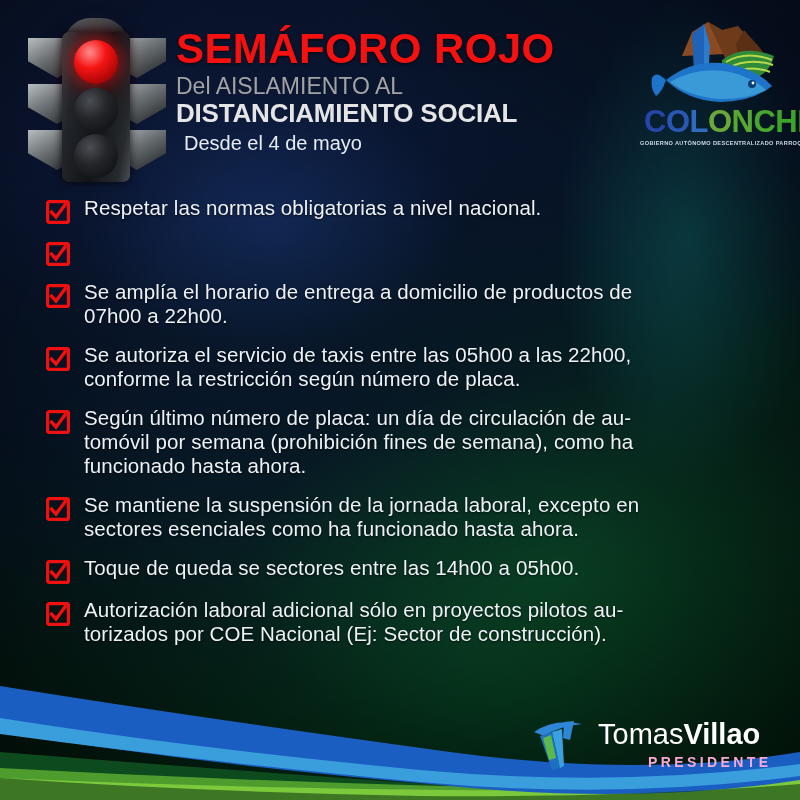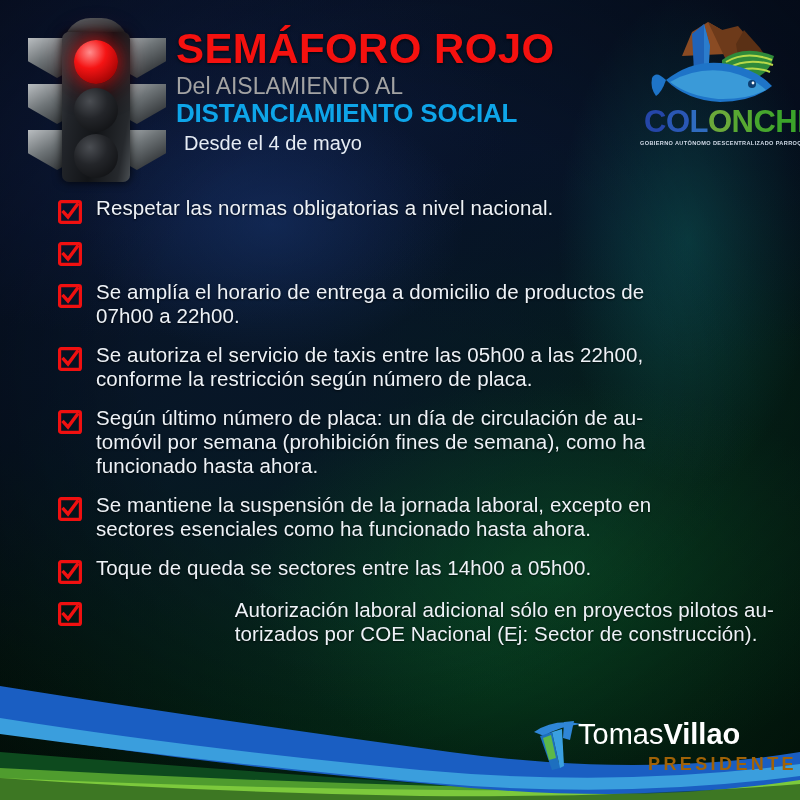--- a/index.html
+++ b/index.html
@@ -76,67 +76,67 @@
   .tl-lens.p1 { top: 28px; }
   .tl-lens.p2 { top: 76px; }
   .tl-lens.p3 { top: 122px; }
 
   .title-block { position: absolute; left: 176px; top: 28px; width: 430px; }
   .t-main {
     color: #f5110f; font-size: 42px; font-weight: bold; letter-spacing: 0.4px;
     line-height: 1.0; margin: 0 0 4px 0; text-shadow: 0 1px 3px rgba(0,0,0,0.7);
   }
   .t-sub1 { color: #a3a3a3; font-size: 23px; font-weight: normal; line-height: 1.08; margin: 0; }
-  .t-sub2 { color: #0ea5e9; font-size: 26px; font-weight: bold; line-height: 1.1; margin: 0; letter-spacing: -0.2px; }
+  .t-sub2 { color: #e5e5e5; font-size: 26px; font-weight: bold; line-height: 1.1; margin: 0; letter-spacing: -0.2px; }
   .t-sub3 { color: #e6ecf4; font-size: 20px; font-weight: normal; line-height: 1.2; margin: 4px 0 0 8px; }
 
   
   .logo-colonche { position: absolute; left: 640px; top: 14px; width: 152px; height: 150px; }
   .lc-emblem { position: absolute; left: 8px; top: 0; width: 136px; height: 92px; }
   .lc-word {
     position: absolute; left: 4px; top: 92px; width: 146px;
     font-size: 31px; font-weight: bold; letter-spacing: -0.5px;
     line-height: 1; text-align: center; white-space: nowrap;
   }
   .lc-c1 { color: #2546a8; } .lc-c2 { color: #2a57b4; } .lc-c3 { color: #2f6bbe; }
   .lc-c4 { color: #6aa83a; } .lc-c5 { color: #57a832; } .lc-c6 { color: #46a62d; }
   .lc-c7 { color: #3ba42a; } .lc-c8 { color: #33a227; }
   .lc-tag {
     position: absolute; left: 0; top: 126px; width: 152px; text-align: center;
     color: #cfd9e6; font-size: 5.6px; font-weight: bold; letter-spacing: 0.35px;
     white-space: nowrap;
   }
 
   
-  .list { position: absolute; left: 58px; top: 196px; width: 716px; }
+  .list { position: absolute; left: 46px; top: 196px; width: 716px; }
   .item { display: flex; align-items: flex-start; margin-bottom: 14px; }
-  .item:last-child { margin-bottom: 16px; justify-content: space-between; }
+  .item:last-child { margin-bottom: 16px; }
   .chk { flex: 0 0 auto; width: 24px; height: 24px; margin: 4px 14px 0 0; position: relative; }
   .chk svg { display: block; }
   .item-text {
     color: #eef2f7; font-size: 20.5px; line-height: 1.19; font-weight: normal;
     letter-spacing: 0.1px; text-shadow: 0 1px 2px rgba(0,0,0,0.65);
     white-space: pre-line;
   }
 
   
   .footer { position: absolute; left: 0; bottom: 0; width: 800px; height: 140px; }
   .footer svg { display: block; position: absolute; left: 0; bottom: 0; }
 
   .logo-villao { position: absolute; left: 530px; top: 714px; width: 244px; height: 62px; }
   .lv-mark { position: absolute; left: 0; top: 2px; width: 58px; height: 56px; }
   .lv-name {
-    position: absolute; left: 48px; top: 6px; font-size: 29px; line-height: 1;
+    position: absolute; left: 68px; top: 6px; font-size: 29px; line-height: 1;
     color: #ffffff; white-space: nowrap;
   }
   .lv-name .thin { font-weight: normal; }
   .lv-name .bold { font-weight: bold; }
   .lv-role {
-    position: absolute; left: 118px; top: 40px; font-size: 18px; font-weight: bold;
-    letter-spacing: 3.4px; color: #a16207; white-space: nowrap;
+    position: absolute; left: 118px; top: 40px; font-size: 14px; font-weight: bold;
+    letter-spacing: 3.4px; color: #f9a8d4; white-space: nowrap;
   }
 </style>
 </head>
 <body>
 
 <div id="poster">
 
   <div class="bg-layer bg-base"></div>
   <div class="bg-layer bg-glow-blue"></div>
   <div class="bg-layer bg-glow-teal"></div>

